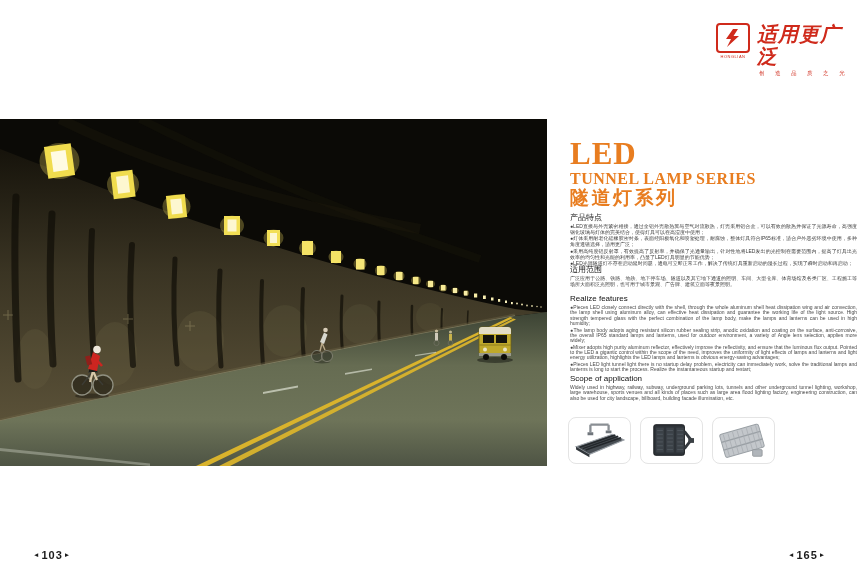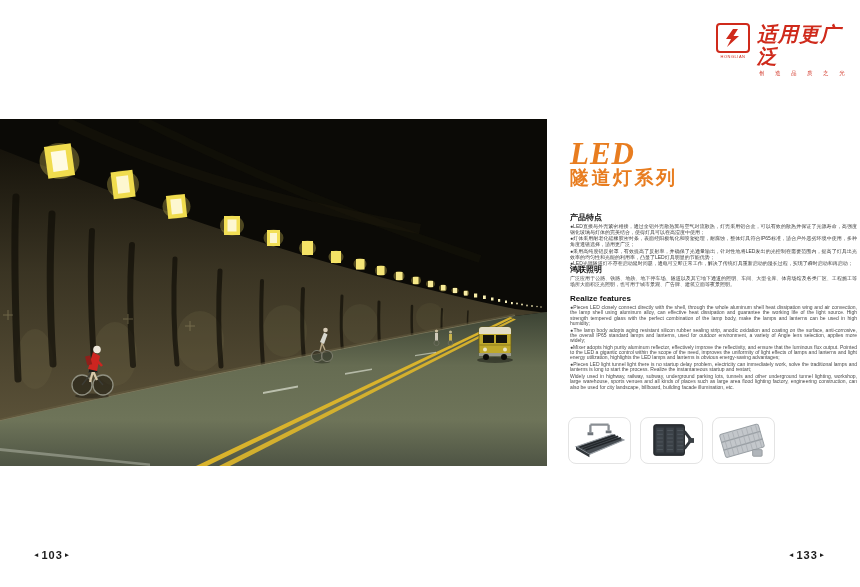--- a/index.html
+++ b/index.html
@@ -17,28 +17,28 @@
             font-style:italic;}
   .brand-tagline{font-size:5.5px;color:#cf2a1b;letter-spacing:4.5px;margin-top:3px;margin-left:2px;}
 
   
   .photo{position:absolute;left:0;top:119px;width:547px;height:347px;background:#0b0a06;}
   .photo svg{display:block;}
 
   
   .right-col{position:absolute;left:570px;top:139px;width:287px;}
   .title-led{font-family:"Liberation Serif","DejaVu Serif",serif;font-weight:bold;
-             font-size:31px;line-height:29px;color:#e87d20;letter-spacing:1px;margin:0;font-style:italic;}
+             font-size:31px;line-height:29px;color:#e87d20;letter-spacing:1px;margin:0;}
   .title-en{font-family:"Liberation Serif","DejaVu Serif",serif;font-weight:bold;
             font-size:16px;line-height:19px;color:#e87d20;letter-spacing:.5px;margin:1px 0 0;}
   .title-cn{font-size:19px;line-height:16px;font-weight:bold;color:#e87d20;
             letter-spacing:2.5px;margin:2px 0 0;}
 
   .sec{position:absolute;left:0;width:287px;}
-  .sec h4{font-size:8px;line-height:9px;margin:0 0 2px;color:#111;font-weight:bold;}
+  .sec h4{font-size:8px;line-height:9px;margin:0 0 2px;color:#111;font-weight:normal;}
   .cn-body p,.cn-bullets p{font-size:5px;line-height:5.7px;margin:0 0 1px;color:#3c3c3c;text-align:justify;}
   .en-body p,.en-bullets p{font-size:5px;line-height:5.25px;margin:0 0 1.5px;color:#4a4a4a;text-align:justify;}
 
   .sec-cn-features{top:74px;}
   .sec-cn-scope{top:126px;}
   .sec-en-features{top:155px;}
   .sec-en-scope{top:235px;}
 
   
   .products{position:absolute;left:568px;top:417px;display:flex;gap:9px;}
@@ -227,50 +227,52 @@
         <circle cx="505" cy="230.5" r="2" fill="#e8e4c8"></circle>
         <rect x="479" y="234" width="32" height="3" fill="#9a9a8c"></rect>
         <circle cx="486" cy="238" r="3" fill="#0c0c08"></circle>
         <circle cx="504" cy="238" r="3" fill="#0c0c08"></circle>
       </g>
     </svg>
   </div>
 
   <div class="right-col">
     <h1 class="title-led">LED</h1>
+    <h2 class="title-en">TUNNEL LAMP SERIES</h2>
     <h3 class="title-cn">隧道灯系列</h3>
 
     <div class="sec sec-cn-features">
       <h4>产品特点</h4>
       <div class="cn-bullets">
         <p>●LED直接与外壳紧密相接，通过全铝外壳散热翼与空气对流散热，灯壳采用铝合金，可以有效的散热并保证了光源寿命，高强度钢化玻璃与灯体的完美结合，使得灯具可以在高湿度中使用；</p>
         <p>●灯体采用耐老化硅橡胶密封条，表面经阳极氧化和喷塑处理，耐腐蚀，整体灯具符合IP65标准，适合户外恶劣环境中使用，多种角度透镜选择，适用更广泛；</p>
         <p>●采用高纯度铝反射罩，有效提高了反射率，并确保了光通量输出，针对性地将LED发出的光控制在需要范围内，提高了灯具出光效率的均匀性和光能的利用率，凸显了LED灯具明显的节能优势；</p>
         <p>●LED光源隧道灯不存在启动延时问题，通电可立即正常工作，解决了传统灯具重新启动的漫长过程，实现了瞬时启动和再启动；</p>
       </div>
     </div>
 
     <div class="sec sec-cn-scope">
-      <h4>鸿联照明</h4>
+      <h4>适用范围</h4>
       <div class="cn-body">
         <p>广泛应用于公路、铁路、地铁、地下停车场、隧道以及其它地下通道的照明、车间、大型仓库、体育场馆及各类厂区、工程施工等场所大面积泛光照明，也可用于城市景观、广告牌、建筑立面等夜景照明。</p>
       </div>
     </div>
 
     <div class="sec sec-en-features">
       <h4>Realize features</h4>
       <div class="en-bullets">
         <p>●Pieces LED closely connect directly with the shell, through the whole aluminum shell heat dissipation wing and air convection, the lamp shell using aluminum alloy, can effective heat dissipation and guarantee the working life of the light source. High strength tempered glass with the perfect combination of the lamp body, make the lamps and lanterns can be used in high humidity;</p>
         <p>●The lamp body adopts aging resistant silicon rubber sealing strip, anodic oxidation and coating on the surface, anti-corrosive, the overall IP65 standard lamps and lanterns, used for outdoor environment, a variety of Angle lens selection, applies more widely;</p>
         <p>●Mixer adopts high purity aluminum reflector, effectively improve the reflectivity, and ensure that the luminous flux output. Pointed to the LED a gigantic control within the scope of the need, improves the uniformity of light effects of lamps and lanterns and light energy utilization, highlights the LED lamps and lanterns is obvious energy-saving advantages;</p>
         <p>●Pieces LED light tunnel light there is no startup delay problem, electricity can immediately work, solve the traditional lamps and lanterns is long to start the process. Realize the instantaneous startup and restart;</p>
       </div>
     </div>
 
     <div class="sec sec-en-scope">
+      <h4>Scope of application</h4>
       <div class="en-body">
         <p>Widely used in highway, railway, subway, underground parking lots, tunnels and other underground tunnel lighting, workshop, large warehouse, sports venues and all kinds of places such as large area flood lighting factory, engineering construction, can also be used for city landscape, billboard, building facade illumination, etc.</p>
       </div>
     </div>
   </div>
 
   <div class="products">
     <div class="product-card">
       <svg width="61" height="45" viewBox="0 0 63 47">
         <path d="M22,7 L22,15 M22,7 L41,7 M41,7 L41,13" stroke="#8a8f94" stroke-width="2.4" fill="none"></path>
@@ -309,17 +311,17 @@
     </div>
   </div>
 
   <div class="page-nav nav-left">
     <span class="arrow">◄</span>
     <span>103</span>
     <span class="arrow">►</span>
   </div>
   <div class="page-nav nav-right">
     <span class="arrow">◄</span>
-    <span>133</span>
+    <span>165</span>
     <span class="arrow">►</span>
   </div>
 
 </div>
 
 </body></html>

